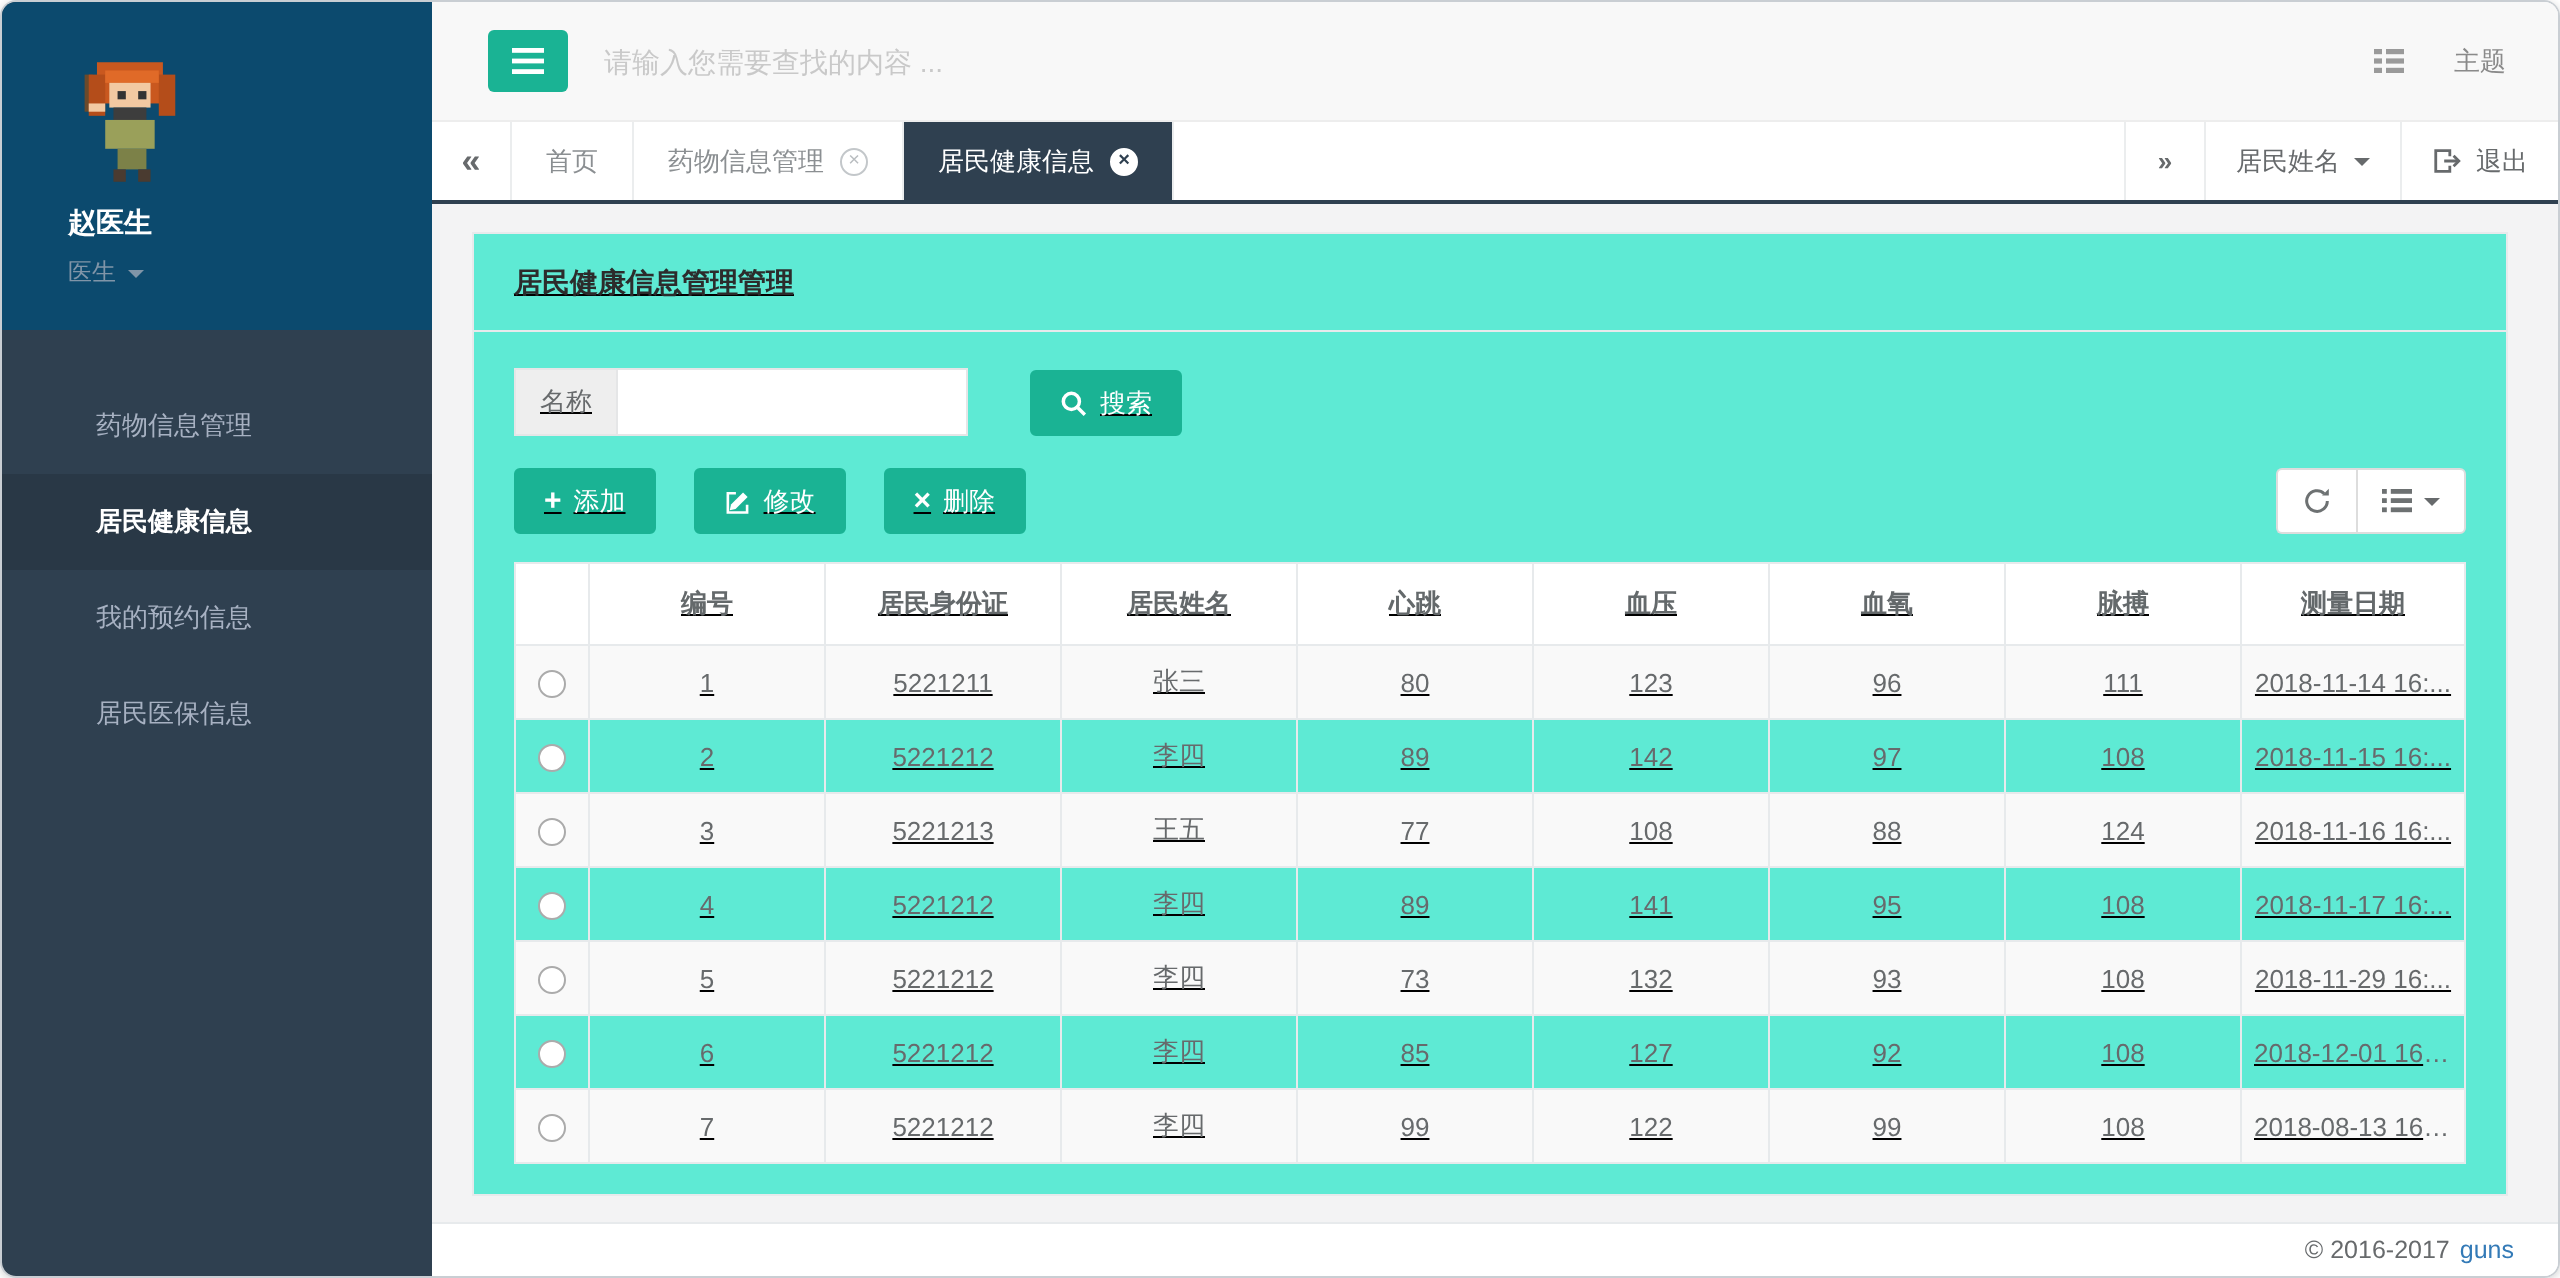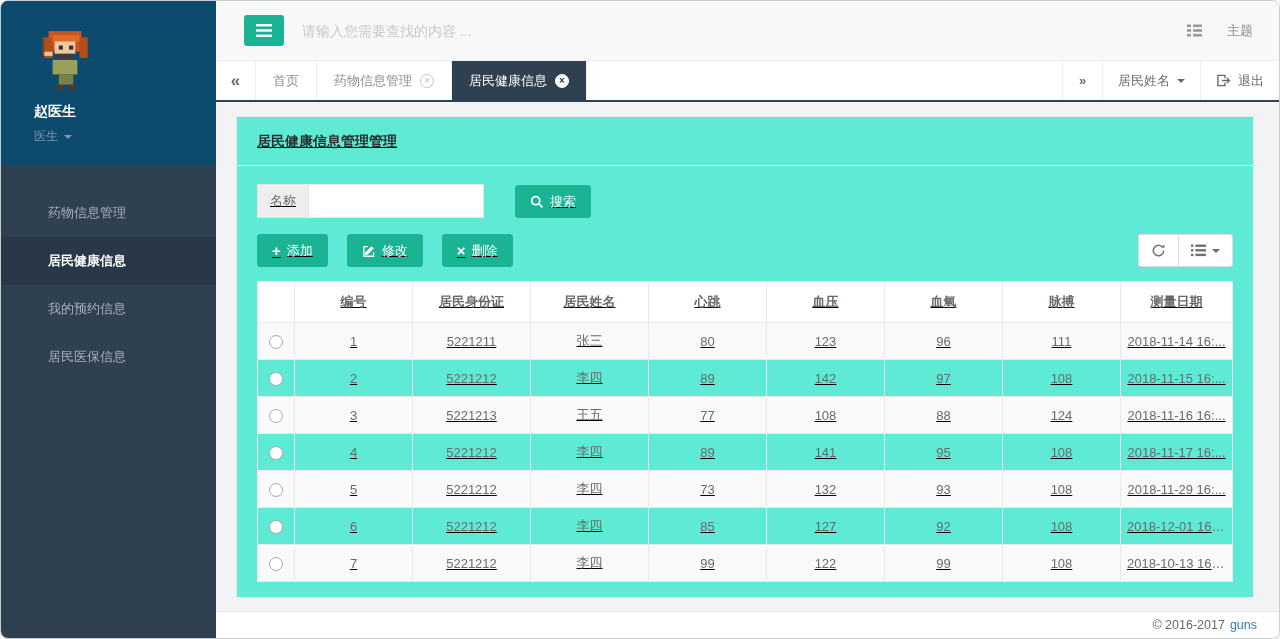--- a/index.html
+++ b/index.html
@@ -331,21 +331,21 @@
                 </tr>
                 <tr>
                   <td><span class="radio-circle"></span></td>
                   <td>7</td>
                   <td>5221212</td>
                   <td>李四</td>
                   <td>99</td>
                   <td>122</td>
                   <td>99</td>
                   <td>108</td>
-                  <td>2018-10-13 16:...</td>
+                  <td>2018-08-13 16:...</td>
                 </tr>
               </tbody>
           </table>
 
         </div>
       </section>
     </div>
 
     <footer class="footer">
       <span>© 2016-2017</span>

